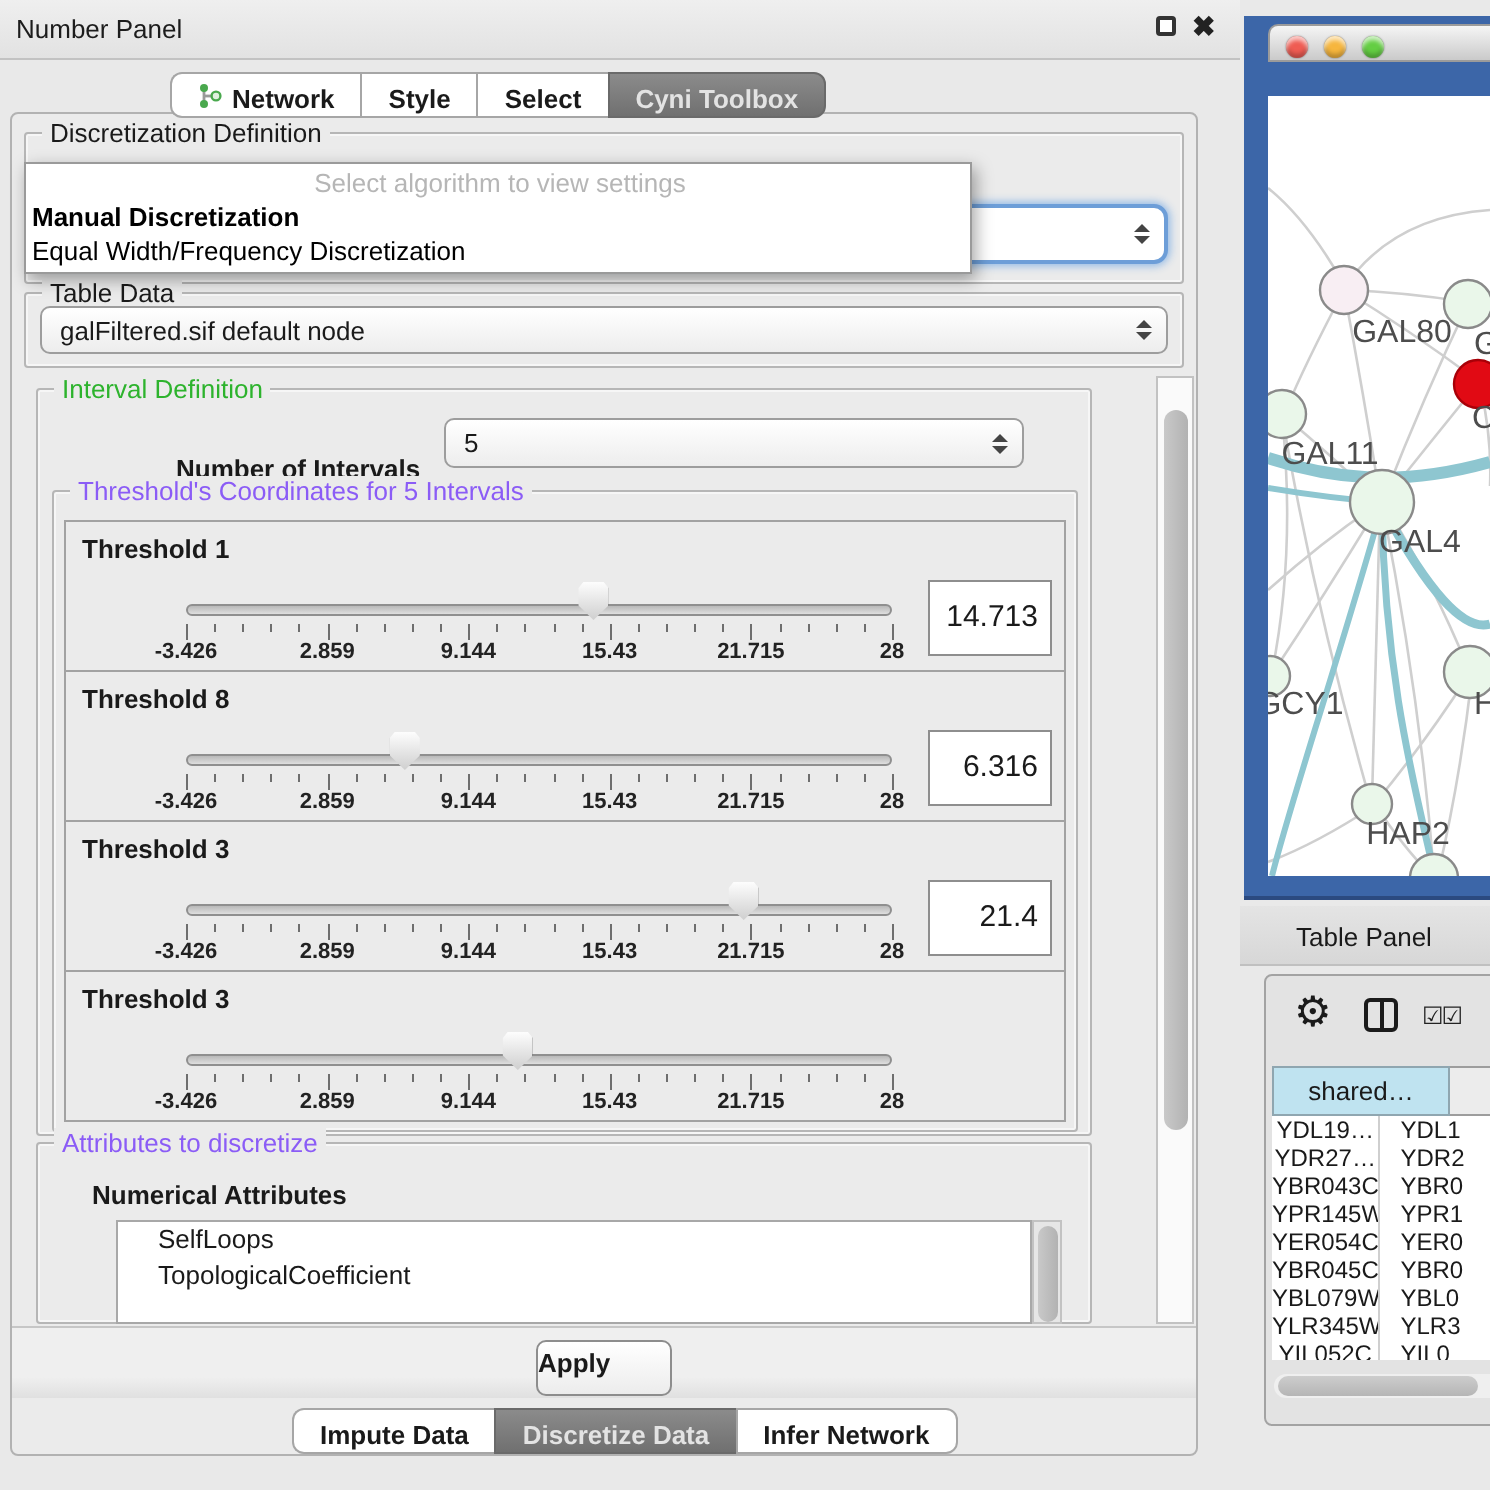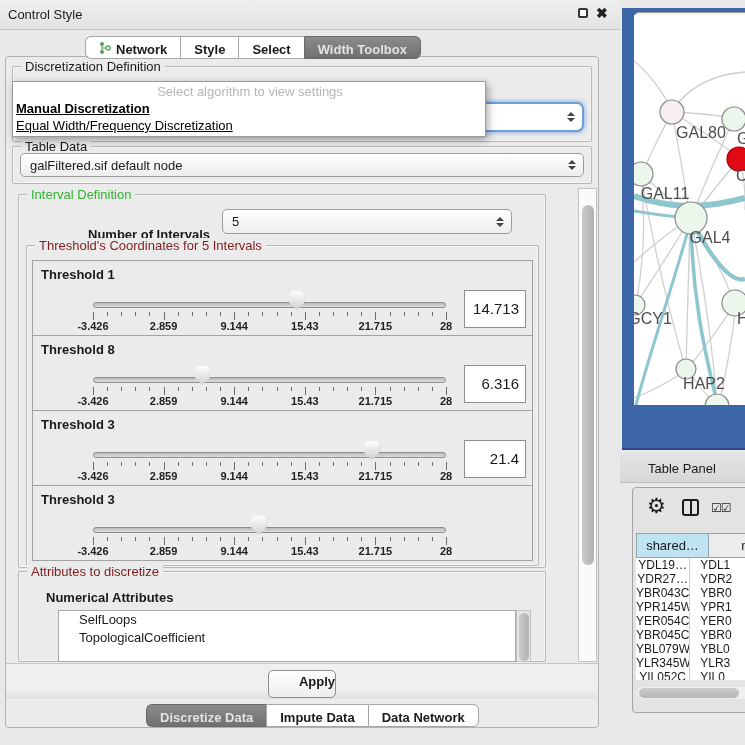--- a/index.html
+++ b/index.html
@@ -21,33 +21,33 @@
   .tab:first-child { border-radius:6px 0 0 6px; }
   .tab:last-child { border-right:1px solid #a6a6a6; border-radius:0 6px 6px 0; }
   .tab.sel { background:linear-gradient(#8b8b8b,#707070); color:#e3e3e3; border-color:#6a6a6a; }
 
   
   #panel { left:5px; top:56px; width:594px; height:672px; background:#ebebeb; border:1px solid #b2b2b2; border-radius:4px; }
 
   .group { position:absolute; border:1px solid #b6b6b6; border-radius:2px; box-shadow:inset 0 0 0 1px #f6f6f6; }
   .group > .gtitle { position:absolute; top:-8px; left:8px; background:#ebebeb; padding:0 4px; font-size:13px; }
   .gtitle.green { color:#2db32d; }
-  .gtitle.blue { color:#7f1d1d; }
+  .gtitle.blue { color:#8b5cf6; }
 
   
   .combo { position:absolute; background:linear-gradient(#ffffff,#ededed); border:1px solid #9d9d9d; border-radius:5px; font-size:13px; display:flex; align-items:center; padding-left:9px; }
   .combo .spin { position:absolute; right:7px; top:0; bottom:0; display:flex; flex-direction:column; justify-content:center; gap:2px; }
   .tri-up { width:0;height:0;border-left:4px solid transparent;border-right:4px solid transparent;border-bottom:4px solid #444; }
   .tri-dn { width:0;height:0;border-left:4px solid transparent;border-right:4px solid transparent;border-top:4px solid #444; }
   .combo.focusring { border:2px solid #6d9ed8; box-shadow:0 0 4px 1px #8fb8e6; border-radius:7px; background:#fff; }
 
   
   #algo-popup { left:12px; top:81px; width:474px; height:56px; background:#fff; border:1px solid #9a9a9a; box-shadow:2px 3px 8px rgba(0,0,0,.35); z-index:20; padding:2px 0 0 2px; }
   #algo-popup .hint { text-align:center; color:#b6b6b6; font-size:13px; height:17px; }
-  #algo-popup .opt { font-size:13px; height:17px; padding-left:1px; color:#000;text-decoration:underline; }
+  #algo-popup .opt { font-size:13px; height:17px; padding-left:1px; color:#000; }
   #algo-popup .opt.b { font-weight:bold; }
 
   
   .vsb-track { position:absolute; background:#fafafa; border:1px solid #c2c2c2; }
   .vsb-thumb { position:absolute; background:linear-gradient(90deg,#c9c9c9,#b2b2b2); border-radius:6px; }
   .hsb-thumb { position:absolute; background:linear-gradient(#cdcdcd,#b5b5b5); border-radius:6px; }
 
   
   #thresholds { left:32px; top:261px; width:501px; }
   .threshold { position:relative; width:501px; height:76px; background:#ebebeb; border:1px solid #a2a2a2; margin-top:-1px; }
@@ -59,59 +59,59 @@
   .sl-labels { position:absolute; left:60px; top:59px; width:353px; height:13px; }
   .sl-lab { position:absolute; transform:translateX(-50%); font-size:11px; font-weight:bold; color:#222; white-space:nowrap; }
   .val-box { position:absolute; right:6px; top:29px; width:62px; height:38px; background:#fff; border:1px solid #8e8e8e; font-size:15px; text-align:right; padding:9px 6px 0 0; }
 
   
   #attr-list { left:58px; top:610px; width:458px; height:52px; background:#fff; border:1px solid #a8a8a8; overflow:hidden; font-size:13px; z-index:1; }
   #attr-list .li { padding-left:20px; height:18px; line-height:18px; }
 
   
   #apply-row { left:6px; top:663px; width:592px; height:36px; background:linear-gradient(#efefef 70%,#e0e0e0); border-top:1px solid #c6c6c6; z-index:2; }
-  #apply-btn { position:absolute; left:262px; top:6px; width:68px; height:28px; background:linear-gradient(#ffffff,#ececec); border:1px solid #8d8d8d; border-radius:5px; font-size:13px; font-weight:600; text-align:right; padding-top:3px; }
+  #apply-btn { position:absolute; left:262px; top:6px; width:68px; height:28px; background:linear-gradient(#ffffff,#ececec); border:1px solid #8d8d8d; border-radius:5px; font-size:13px; font-weight:600; text-align:left; padding-top:3px; }
 
   
   #bottom-tabs { left:146px; top:704px; height:23px; display:flex; z-index:6; }
 
   
   #net-frame { left:622px; top:8px; width:123px; height:442px; background:#3c66a8; border-bottom:2px solid #2b4a80; }
   #mac-bar { left:634px; top:12px; width:111px; height:19px; background:linear-gradient(#f5f5f5,#cacaca); border:1px solid #9b9b9b; border-right:none; border-radius:5px 0 0 0; }
   .light { position:absolute; top:5px; width:11px; height:11px; border-radius:50%; box-shadow:inset 0 2px 2px rgba(255,255,255,.7), inset 0 -2px 2px rgba(0,0,0,.25), 0 0 1px rgba(0,0,0,.5); }
-  #net-canvas { left:634px; top:15px; width:111px; height:390px; background:#fff; }
+  #net-canvas { left:634px; top:48px; width:111px; height:390px; background:#fff; }
   #net-canvas svg { display:block; }
 
   
   #tp-bar { left:620px; top:453px; width:125px; height:30px; background:linear-gradient(#e4e4e4,#d7d7d7); border-bottom:1px solid #c0c0c0; }
   #tp-bar .ttl { position:absolute; left:28px; top:8px; font-size:13px; }
   #tp-box { left:632px; top:487px; width:120px; height:226px; background:#e3e3e3; border:1px solid #a3a3a3; border-radius:4px; }
   #tp-toolbar { position:absolute; left:0; top:0; width:100%; height:44px; }
   #gear-ic { position:absolute; left:14px; top:6px; font-size:21px; color:#1b1b1b; }
   #split-ic { position:absolute; left:49px; top:11px; width:17px; height:17px; border:2px solid #1b1b1b; border-radius:3px; }
   #split-ic::after { content:""; position:absolute; left:5.5px; top:0; width:2px; height:13px; background:#1b1b1b; }
   #check-ics { position:absolute; left:78px; top:13px; font-size:12px; letter-spacing:-1px; color:#222; }
   #tp-header { position:absolute; left:3px; top:45px; display:flex; height:25px; font-size:13px; }
   .hcell { border:1px solid #8fa6b0; display:flex; align-items:center; justify-content:center; }
-  .hcell.c1 { width:73px; background:#bfe3f0; }
+  .hcell.c1 { width:89px; background:#bfe3f0; }
   .hcell.c2 { width:80px; background:#ececec; border-left:none; border-color:#9d9d9d; }
   #tp-rows { position:absolute; left:3px; top:70px; width:116px; height:122px; background:#fff; overflow:hidden; font-size:12px; }
   .trow { display:flex; height:14px; line-height:14px; }
   .tcell1 { width:73px; text-align:center; border-right:1px solid #cfcfcf; overflow:hidden; white-space:nowrap; }
   .tcell2 { width:80px; padding-left:10px; overflow:hidden; white-space:nowrap; }
   #tp-hsb { position:absolute; left:4px; top:199px; width:114px; height:12px; background:#efefef; border-radius:6px; }
   #tp-hsb .hsb-thumb { left:2px; top:1px; width:100px; height:10px; }
 </style>
 </head>
 <body>
 
 <div id="app">
 
   <div id="titlebar" class="abs">
-    <span class="ttl">Control Style</span>
+    <span class="ttl">Number Panel</span>
     <span class="win-ic" id="float-ic"></span>
     <span class="win-ic" id="close-ic">✖</span>
   </div>
 
   <div id="top-tabs" class="abs">
       <div class="tab">
         <span><svg width="12" height="14" viewBox="0 0 12 14">
             <line x1="3" y1="3" x2="3" y2="11" stroke="#9a9a9a" stroke-width="1.4"></line>
             <line x1="3" y1="7" x2="9" y2="7" stroke="#9a9a9a" stroke-width="1.4"></line>
             <circle cx="3" cy="3" r="2" fill="#49a84d"></circle>
@@ -120,21 +120,21 @@
           </svg></span>
         <span>Network</span>
       </div>
       <div class="tab">
         <span>Style</span>
       </div>
       <div class="tab">
         <span>Select</span>
       </div>
       <div class="tab sel">
-        <span>Width Toolbox</span>
+        <span>Cyni Toolbox</span>
       </div>
     </div>
 
   <div id="panel" class="abs"></div>
 
   <div class="group abs" style="left:12px; top:66px; width:580px; height:76px;">
     <span class="gtitle">Discretization Definition</span>
   </div>
   <div class="combo focusring abs" style="left:20px; top:102px; width:564px; height:30px; z-index:2;">
     <span class="spin">
@@ -366,28 +366,28 @@
     </div>
   <div class="vsb-track abs" style="left:516px; top:610px; width:15px; height:52px; background:#e6e6e6;">
     <div class="vsb-thumb" style="left:2px; top:2px; width:10px; height:48px;"></div>
   </div>
 
   <div id="apply-row" class="abs">
     <div id="apply-btn">Apply</div>
   </div>
 
   <div id="bottom-tabs" class="abs">
+      <div class="tab">
+        <span>Impute Data</span>
+      </div>
       <div class="tab sel">
         <span>Discretize Data</span>
       </div>
       <div class="tab">
-        <span>Impute Data</span>
-      </div>
-      <div class="tab">
-        <span>Data Network</span>
+        <span>Infer Network</span>
       </div>
     </div>
 
   <div id="net-frame" class="abs"></div>
   <div id="mac-bar" class="abs">
     <span class="light" style="left: 8px; background: rgb(239, 92, 83);" id="tl-red"></span>
     <span class="light" style="left: 27px; background: rgb(246, 182, 62);" id="tl-yellow"></span>
     <span class="light" style="left: 46px; background: rgb(100, 206, 67);" id="tl-green"></span>
   </div>
   <div id="net-canvas" class="abs">

